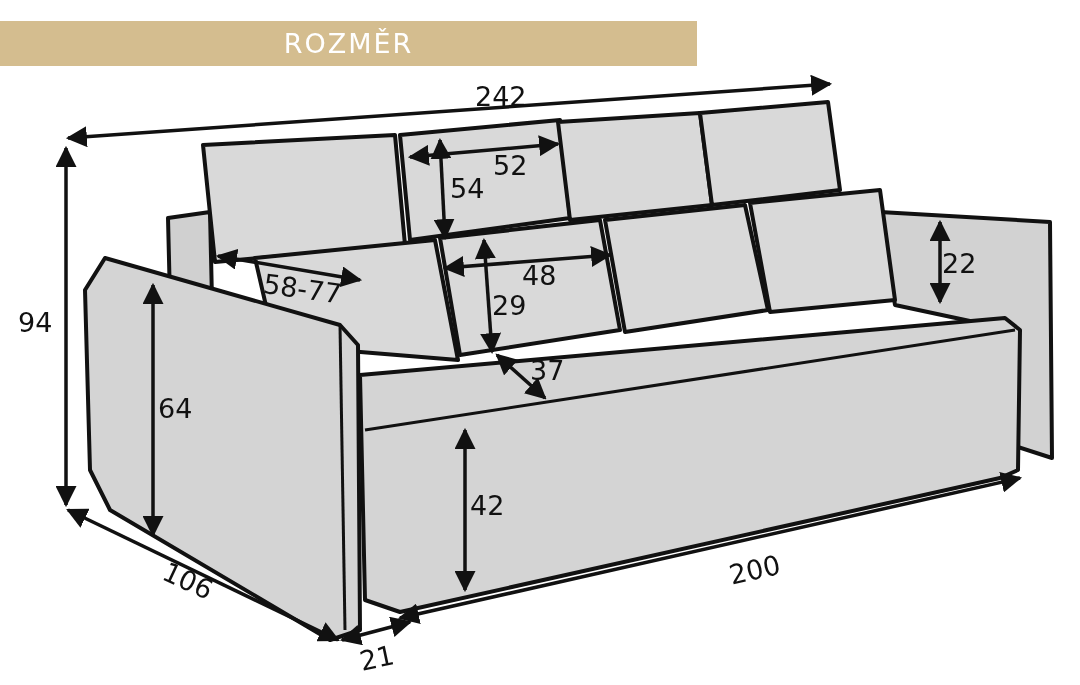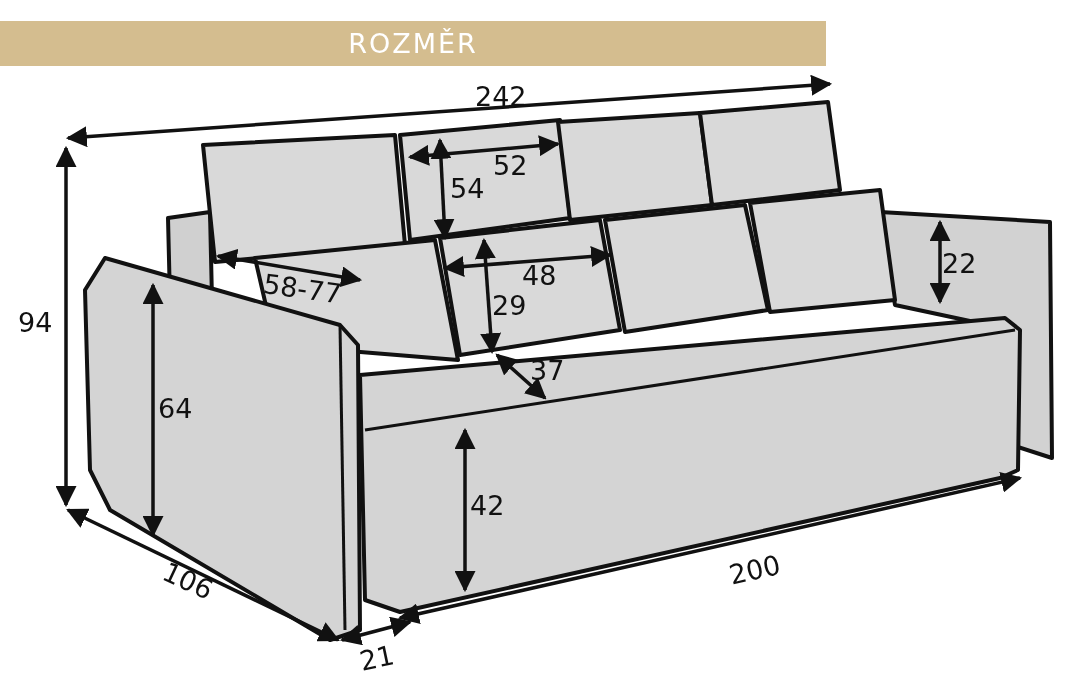--- a/index.html
+++ b/index.html
@@ -1,17 +1,17 @@
 <!DOCTYPE html>
 <html><head>
 <meta charset="utf-8">
 <style>
   html, body { margin:0; padding:0; background:#ffffff; }
   body { width:1080px; height:685px; position:relative; overflow:hidden; font-family:"DejaVu Sans", sans-serif; }
-  .banner { position:absolute; left:0; top:21px; width:826px; height:45px; background:#d4bd8f; display:flex; align-items:center; justify-content:center; }
+  .banner { position:absolute; left:0; top:21px; width:697px; height:45px; background:#d4bd8f; display:flex; align-items:center; justify-content:center; }
   .banner-title { color:#ffffff; font-family:"DejaVu Sans", sans-serif; font-size:27px; letter-spacing:2px; font-weight:normal; }
   svg.drawing { position:absolute; left:0; top:0; }
   .dim-label { font-family:"DejaVu Sans", sans-serif; font-size:27px; fill:#111; }
 </style>
 </head>
 <body>
 
 <div class="banner">
   <span class="banner-title">ROZMĚR</span>
 </div>

